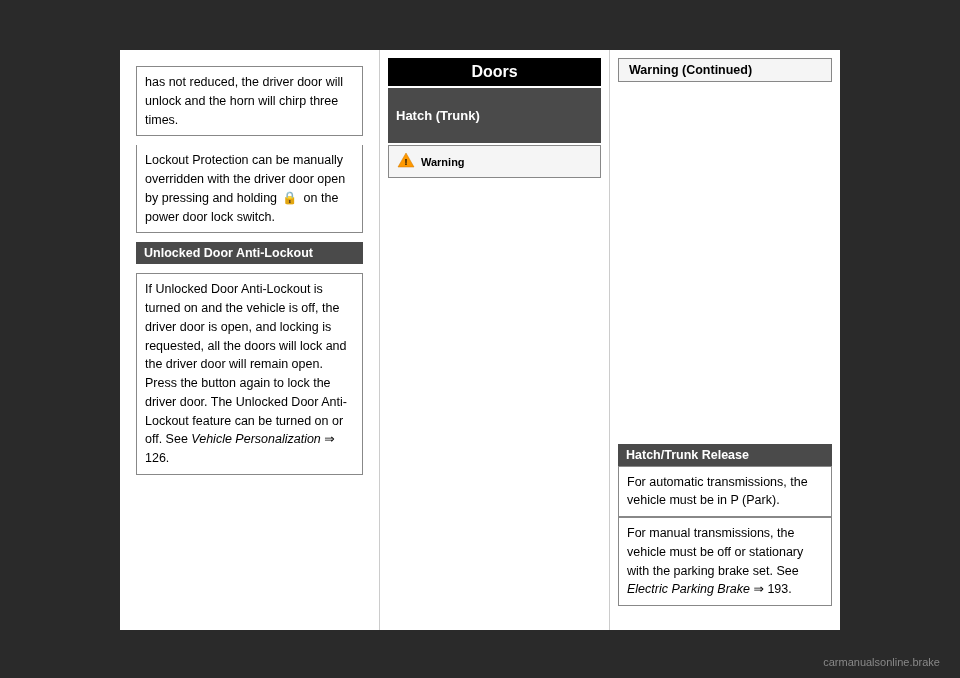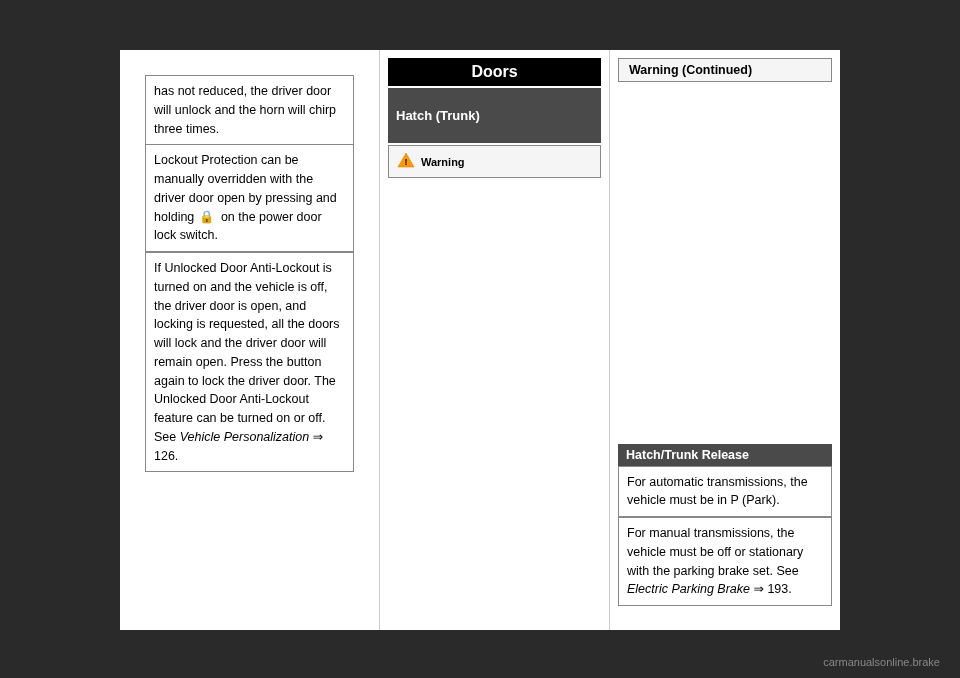--- a/index.html
+++ b/index.html
@@ -18,24 +18,24 @@
       height: 580px;
       position: absolute;
       top: 50px;
       left: 120px;
       display: flex;
       flex-direction: row;
       gap: 0;
     }
     .column-left {
       width: 260px;
-      padding: 25px;
+      padding: 16px;
       display: flex;
       flex-direction: column;
-      gap: 0;
+      gap: 9px;
       border-right: 1px solid #ccc;
     }
     .column-middle {
       width: 230px;
       padding: 8px;
       display: flex;
       flex-direction: column;
       gap: 0;
       border-right: 1px solid #ccc;
     }
@@ -127,20 +127,23 @@
       <span>has not reduced, the driver door will unlock and the horn will chirp three times.</span>
     </div>
     <div class="text-block">
       <span>Lockout Protection can be manually overridden with the driver door open by pressing and holding</span>
       <span style="display:inline-block;margin:0 2px;">
         
         🔒
       </span>
       <span> on the power door lock switch.</span>
     </div>
+    <div class="section-header">
+      <span>Unlocked Door Anti-Lockout</span>
+    </div>
     <div class="text-block" style="border-top:1px solid #888;">
       <span>If Unlocked Door Anti-Lockout is turned on and the vehicle is off, the driver door is open, and locking is requested, all the doors will lock and the driver door will remain open. Press the button again to lock the driver door. The Unlocked Door Anti-Lockout feature can be turned on or off. See </span><span class="italic">Vehicle Personalization</span><span> ⇒ 126.</span>
     </div>
   </div>
 
   <div class="column-middle">
     <div class="section-header-dark">
       <span>Doors</span>
     </div>
     <div class="section-header-medium">

